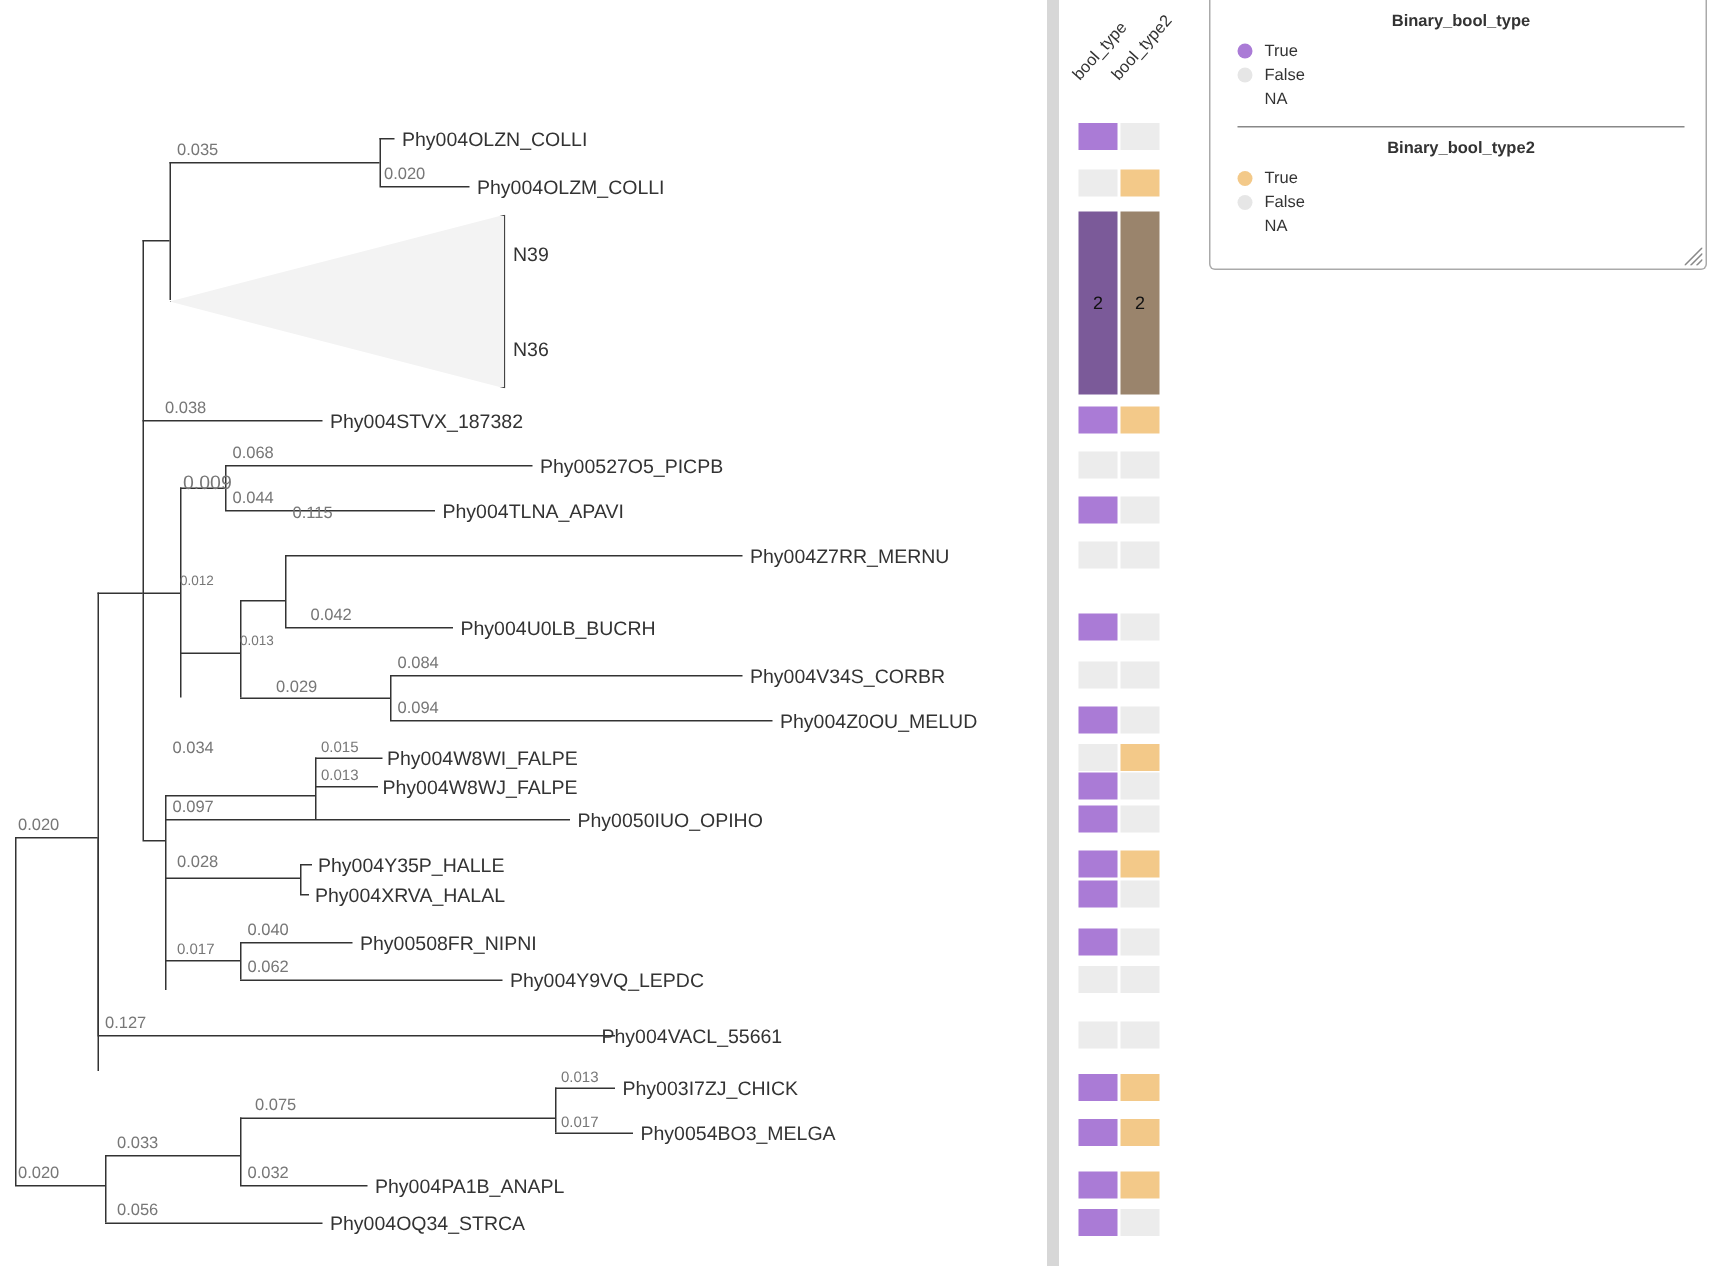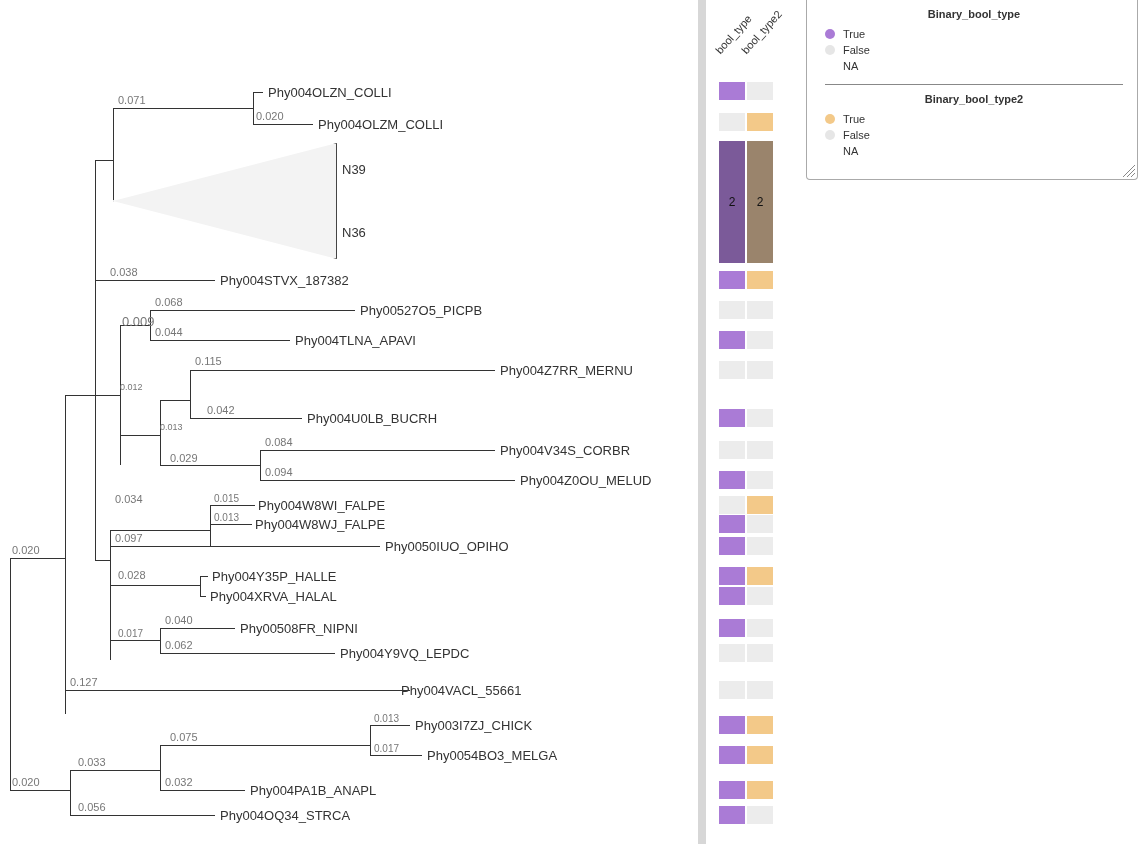--- a/index.html
+++ b/index.html
@@ -59,21 +59,21 @@
 
   <div class="hline" style="left:95px;top:160px;width:18px"></div>
   <div class="vline" style="left:113px;top:108px;height:92px"></div>
 
   <div class="hline" style="left:113px;top:108px;width:140px"></div>
   <div class="vline" style="left:253px;top:92px;height:32px"></div>
   <div class="hline" style="left:253px;top:92px;width:10px"></div>
   <div class="hline" style="left:253px;top:124px;width:60px"></div>
   <span class="leaf" style="left:268px;top:85px">Phy004OLZN_COLLI</span>
   <span class="leaf" style="left:318px;top:117px">Phy004OLZM_COLLI</span>
-  <span class="blen" style="left:118px;top:94px">0.071</span>
+  <span class="blen" style="left:118px;top:94px">0.035</span>
   <span class="blen" style="left:256px;top:110px">0.020</span>
 
   <div class="hline" style="left:113px;top:200px;width:0px"></div>
   <div class="triangle" style="left:113px;top:143px;width:222px;height:114px"></div>
   <span class="leaf" style="left:342px;top:162px">N39</span>
   <span class="leaf" style="left:342px;top:225px">N36</span>
 
   <div class="hline" style="left:95px;top:280px;width:120px"></div>
   <span class="leaf" style="left:220px;top:273px">Phy004STVX_187382</span>
   <span class="blen" style="left:110px;top:266px">0.038</span>
@@ -95,30 +95,30 @@
   <div class="hline" style="left:120px;top:435px;width:40px"></div>
   <div class="vline" style="left:160px;top:400px;height:65px"></div>
   <span class="blen" style="left:160px;top:422px;font-size:9px">0.013</span>
 
   <div class="hline" style="left:160px;top:400px;width:30px"></div>
   <div class="vline" style="left:190px;top:370px;height:48px"></div>
   <div class="hline" style="left:190px;top:370px;width:305px"></div>
   <div class="hline" style="left:190px;top:418px;width:112px"></div>
   <span class="leaf" style="left:500px;top:363px">Phy004Z7RR_MERNU</span>
   <span class="leaf" style="left:307px;top:411px">Phy004U0LB_BUCRH</span>
-  <span class="blen" style="left:195px;top:355px">0.115</span>
+  <span class="blen" style="left:195px;top:336px">0.115</span>
   <span class="blen" style="left:207px;top:404px">0.042</span>
 
   <div class="hline" style="left:160px;top:465px;width:100px"></div>
   <div class="vline" style="left:260px;top:450px;height:30px"></div>
   <div class="hline" style="left:260px;top:450px;width:235px"></div>
   <div class="hline" style="left:260px;top:480px;width:255px"></div>
   <span class="leaf" style="left:500px;top:443px">Phy004V34S_CORBR</span>
   <span class="leaf" style="left:520px;top:473px">Phy004Z0OU_MELUD</span>
-  <span class="blen" style="left:170px;top:452px">0.029</span>
+  <span class="blen" style="left:184px;top:452px">0.029</span>
   <span class="blen" style="left:265px;top:436px">0.084</span>
   <span class="blen" style="left:265px;top:466px">0.094</span>
 
   <div class="hline" style="left:95px;top:560px;width:15px"></div>
   <div class="vline" style="left:110px;top:530px;height:130px"></div>
 
   <div class="hline" style="left:110px;top:530px;width:100px"></div>
   <div class="vline" style="left:210px;top:505px;height:41px"></div>
   <div class="hline" style="left:210px;top:505px;width:45px"></div>
   <div class="hline" style="left:210px;top:524px;width:42px"></div>

